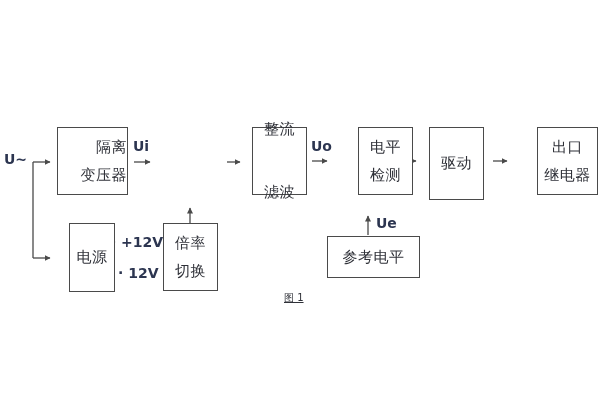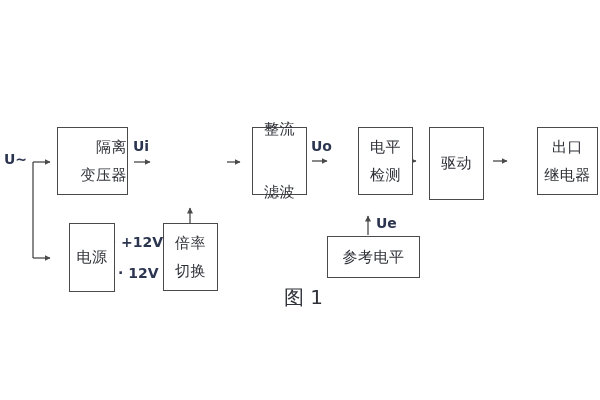--- a/index.html
+++ b/index.html
@@ -34,22 +34,23 @@
   .sig{
     position:absolute;
     color:var(--label);
     font-weight:bold;
     font-size:14px;line-height:15px;
     white-space:pre;
   }
   .caption{
     position:absolute;
     color:var(--text);
-    font-size:20px;line-height:15px;
+    font-size:10px;line-height:15px;
     white-space:pre;
+    text-decoration:underline;
   }
 </style>
 </head>
 <body>
 
 <div class="canvas">
 
   <svg class="wires" viewBox="0 0 600 400">
     <defs>
       <marker id="arrow" markerWidth="7" markerHeight="7" refX="5.5" refY="3" orient="auto" markerUnits="userSpaceOnUse">

